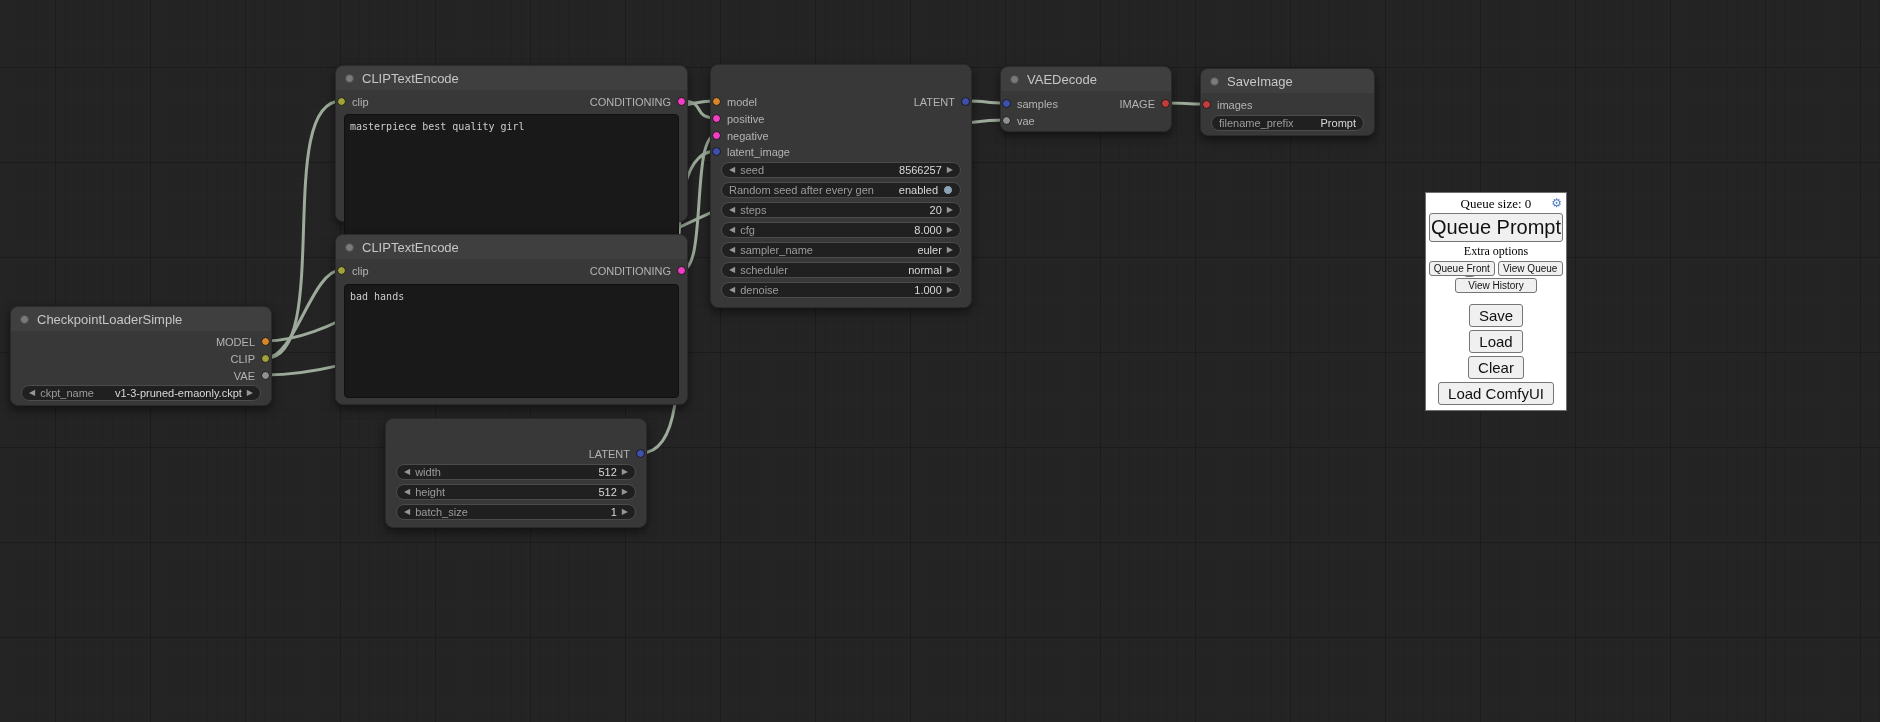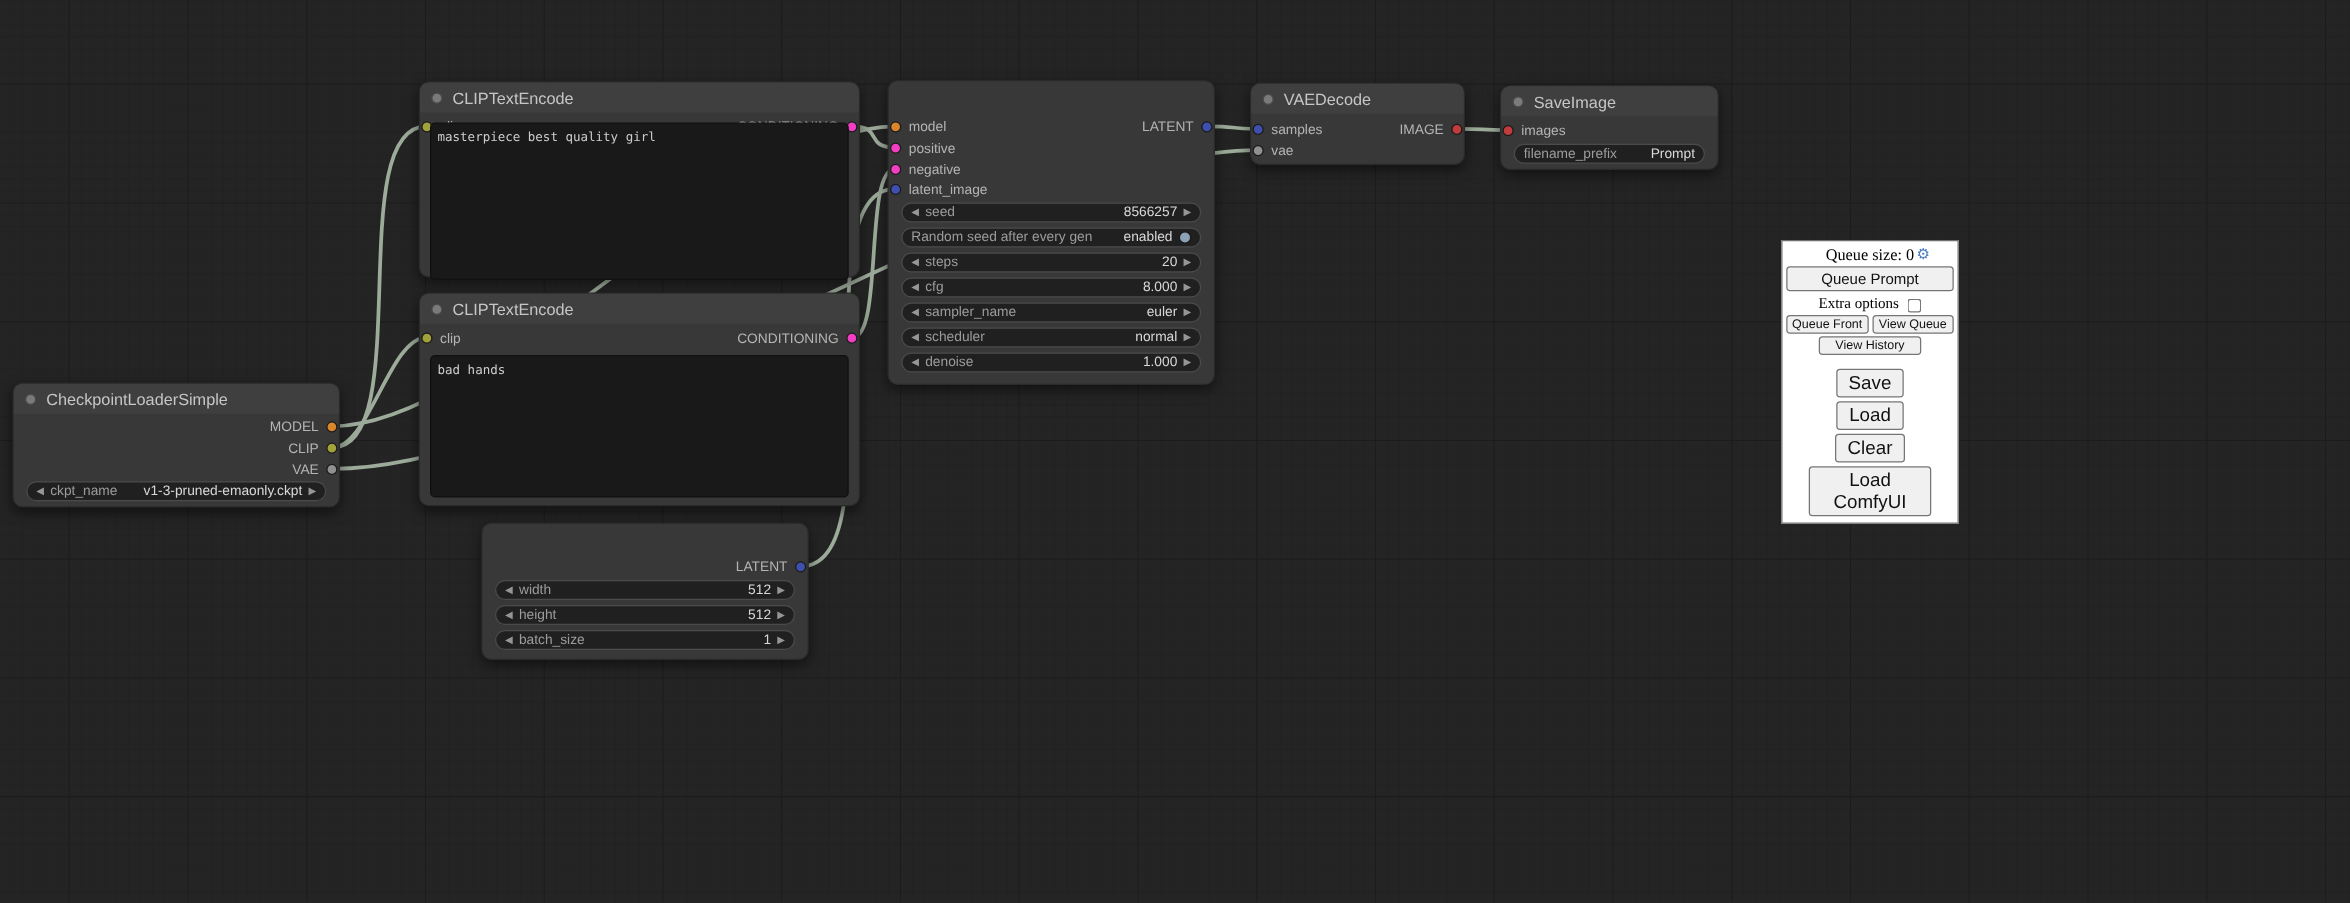--- a/index.html
+++ b/index.html
@@ -56,31 +56,31 @@
     position:absolute;left:8px;right:8px;box-sizing:border-box;
     background:#191919;border:1px solid #101010;border-radius:4px;
     font-family:"DejaVu Sans Mono",monospace;font-size:10px;color:#cdcdcd;
     padding:6px 5px;white-space:pre-wrap;overflow:hidden;line-height:1.25;
   }
 
   .menu{
     position:absolute;left:1425px;top:192px;width:142px;box-sizing:border-box;
     background:#ffffff;border:1px solid #6f6f6f;
     display:flex;flex-direction:column;align-items:center;
-    padding:3px 21px 5px;gap:2px;
+    padding:3px 3px 5px;gap:2px;
     font-family:"Liberation Serif",serif;color:#000;
   }
   .menu-header{position:relative;width:100%;text-align:center;font-size:13px;height:15px;line-height:15px;}
   .gear{position:absolute;right:1px;top:0;font-size:12px;color:#4a7dbf;cursor:pointer;line-height:15px;}
   .btn{
     font-family:"Liberation Sans",sans-serif;background:#f0f0f0;
     border:1px solid #757575;border-radius:3px;color:#111;cursor:pointer;
   }
-  .qp{width:134px;font-size:12px;padding:2px 0;}
-  .extra{font-size:12px;display:flex;align-items:flex-end;gap:7px;height:15px;}
+  .qp{width:134px;font-size:20px;padding:2px 0;}
+  .extra{font-size:12px;display:flex;align-items:flex-start;gap:7px;height:15px;flex-direction:column;}
   .extra input{width:11px;height:11px;margin:0;}
   .row2{display:flex;gap:3px;width:134px;}
   .small{font-size:10px;padding:1px 2px;flex:1;white-space:nowrap;}
   .vh{font-size:10px;padding:1px 12px;}
   .big{font-size:15px;padding:2px 9px;margin-top:1px;}
   .save-btn{margin-top:9px;}
 </style>
 </head>
 <body>
 
@@ -129,21 +129,21 @@
       <span>CLIPTextEncode</span>
     </div>
     <div class="slot in" style="top:28px">
       <span class="dot" style="background:#a2a23a"></span>
       <span>clip</span>
     </div>
     <div class="slot out" style="top:28px">
       <span>CONDITIONING</span>
       <span class="dot" style="background:#f03fc3"></span>
     </div>
-    <div class="ntext" style="top:32px;height:126px">masterpiece best quality girl</div>
+    <div class="ntext" style="top:48px;height:126px">masterpiece best quality girl</div>
   </div>
 
   <div class="node" style="left:335px;top:234px;width:353px;height:171px">
     <div class="ntitle">
       <span class="tdot"></span>
       <span>CLIPTextEncode</span>
     </div>
     <div class="slot in" style="top:28px">
       <span class="dot" style="background:#a2a23a"></span>
       <span>clip</span>

